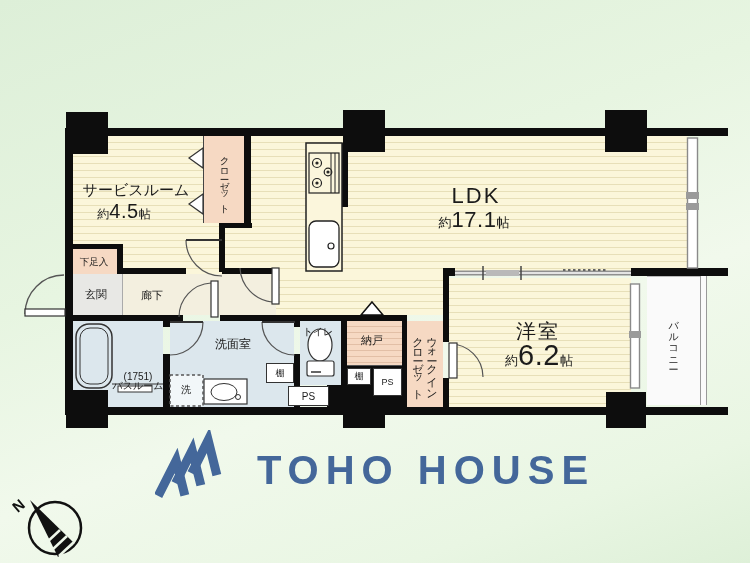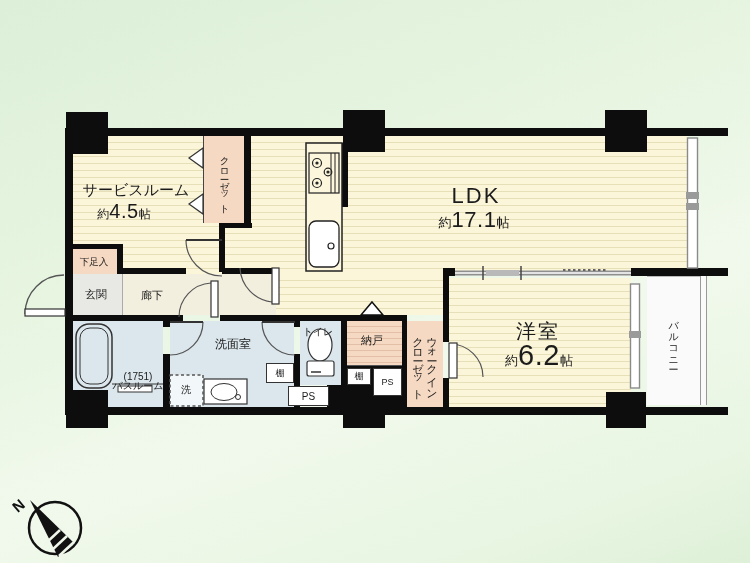--- a/index.html
+++ b/index.html
@@ -239,14 +239,24 @@
   <div class="lbl" style="left:94px;top:262px;font-size:9.5px;">下足入</div>
 
   <div class="lbl" style="left:138px;top:378px;font-size:10px;margin-top:8px;">バスルーム</div>
   <div class="lbl" style="left:138px;top:377px;font-size:10px;">(1751)</div>
 
   <div class="lbl" style="left:233px;top:344px;font-size:12px;">洗面室</div>
   <div class="lbl" style="left:186px;top:390px;font-size:10px;">洗</div>
   <div class="lbl" style="left:318px;top:332px;font-size:10px;">トイレ</div>
   <div class="lbl" style="left:372px;top:341px;font-size:11px;">納戸</div>
 
+  <div id="logo-row">
+    <svg width="82" height="80" viewBox="0 0 82 80">
+      <g transform="rotate(-14 41 40)" fill="none" stroke="#44679a" stroke-width="9" stroke-linejoin="miter">
+        <polyline points="-2,56 24,26 24,62"></polyline>
+        <polyline points="18,48 42,20 42,56"></polyline>
+        <polyline points="36,42 60,14 60,50"></polyline>
+      </g>
+    </svg>
+    <div id="logo-text">TOHO HOUSE</div>
+  </div>
 
 </div>
 
 </body></html>

